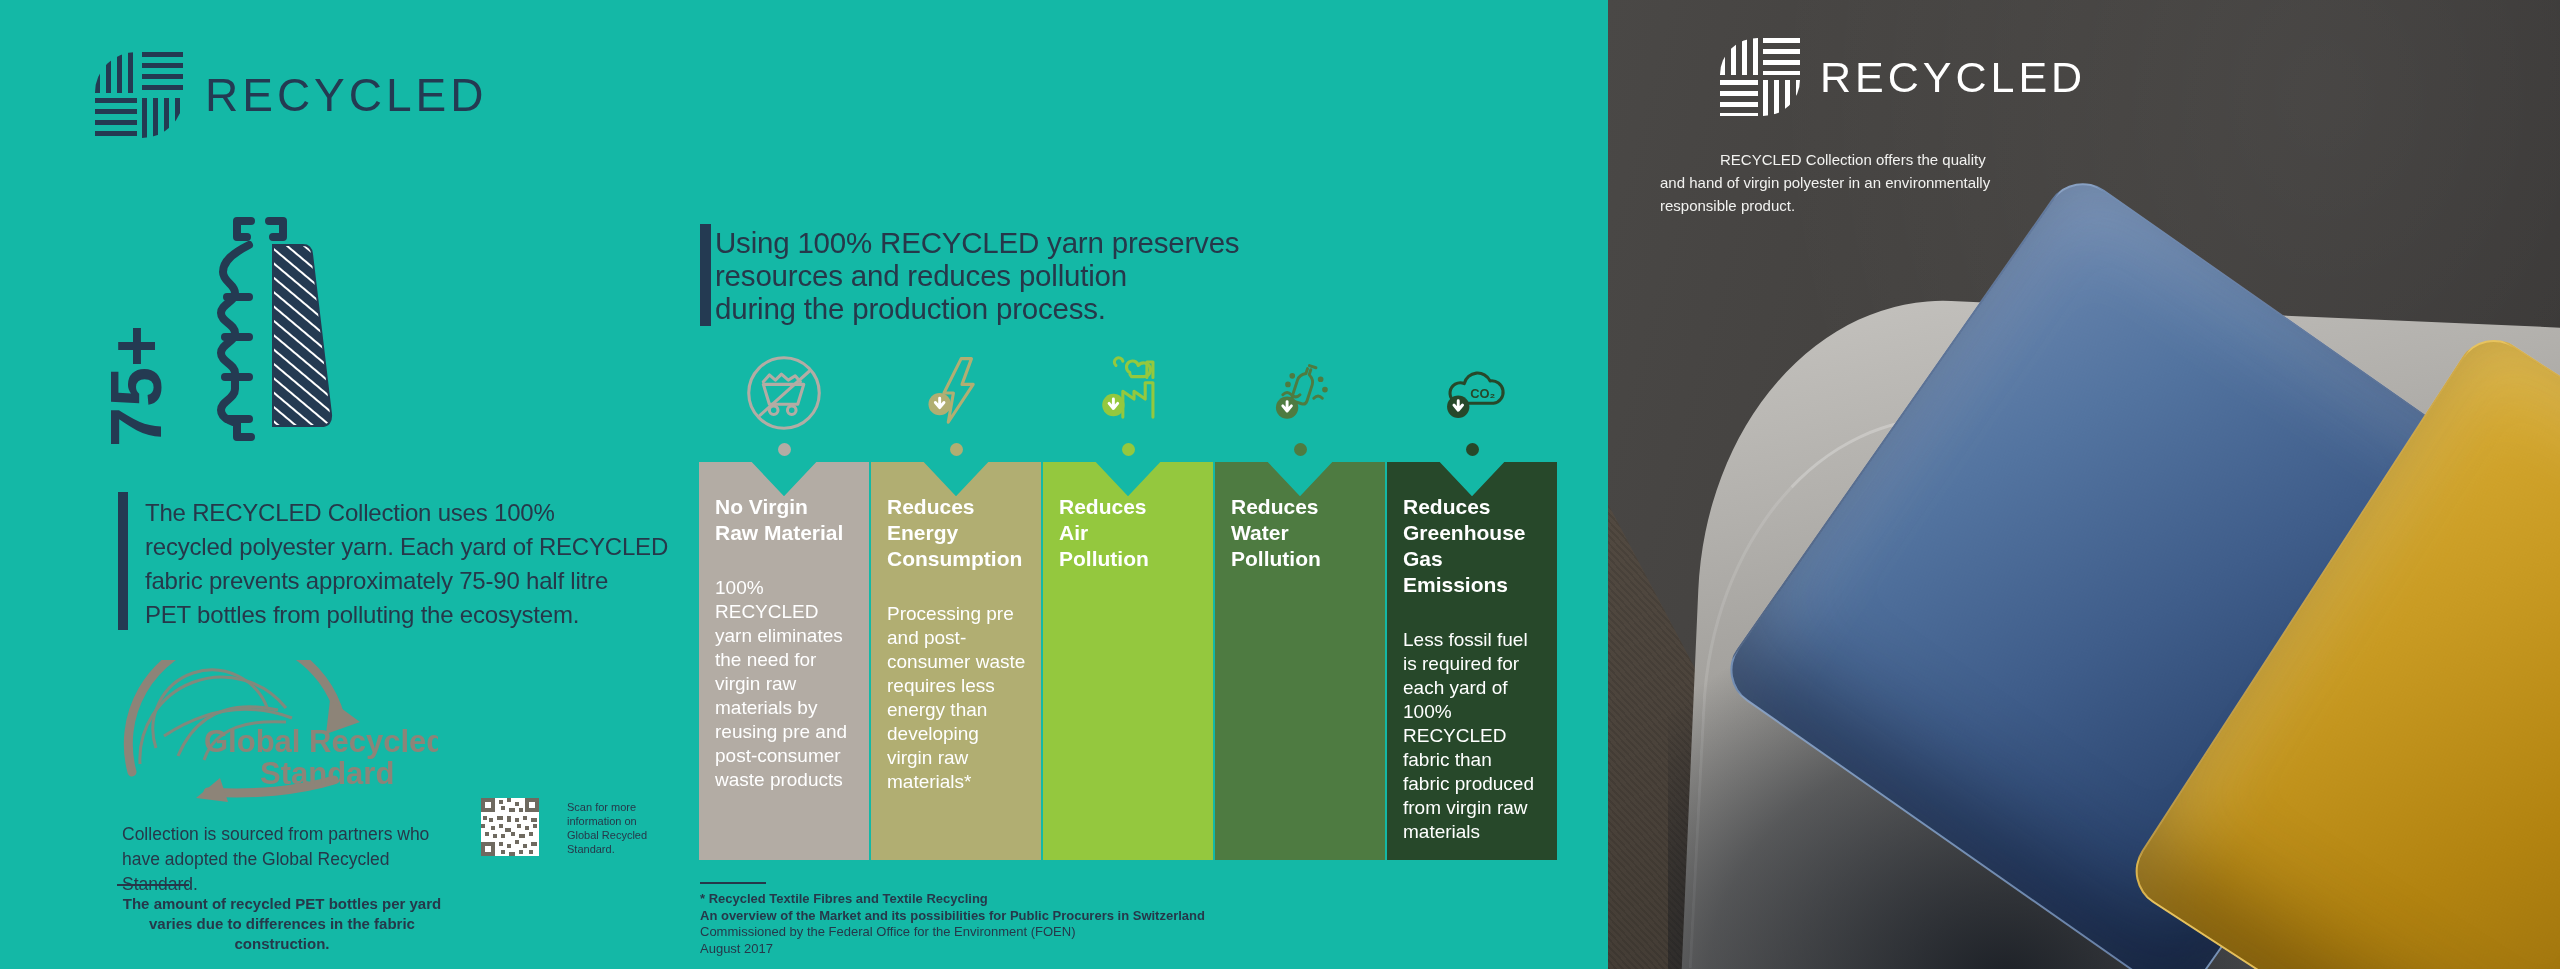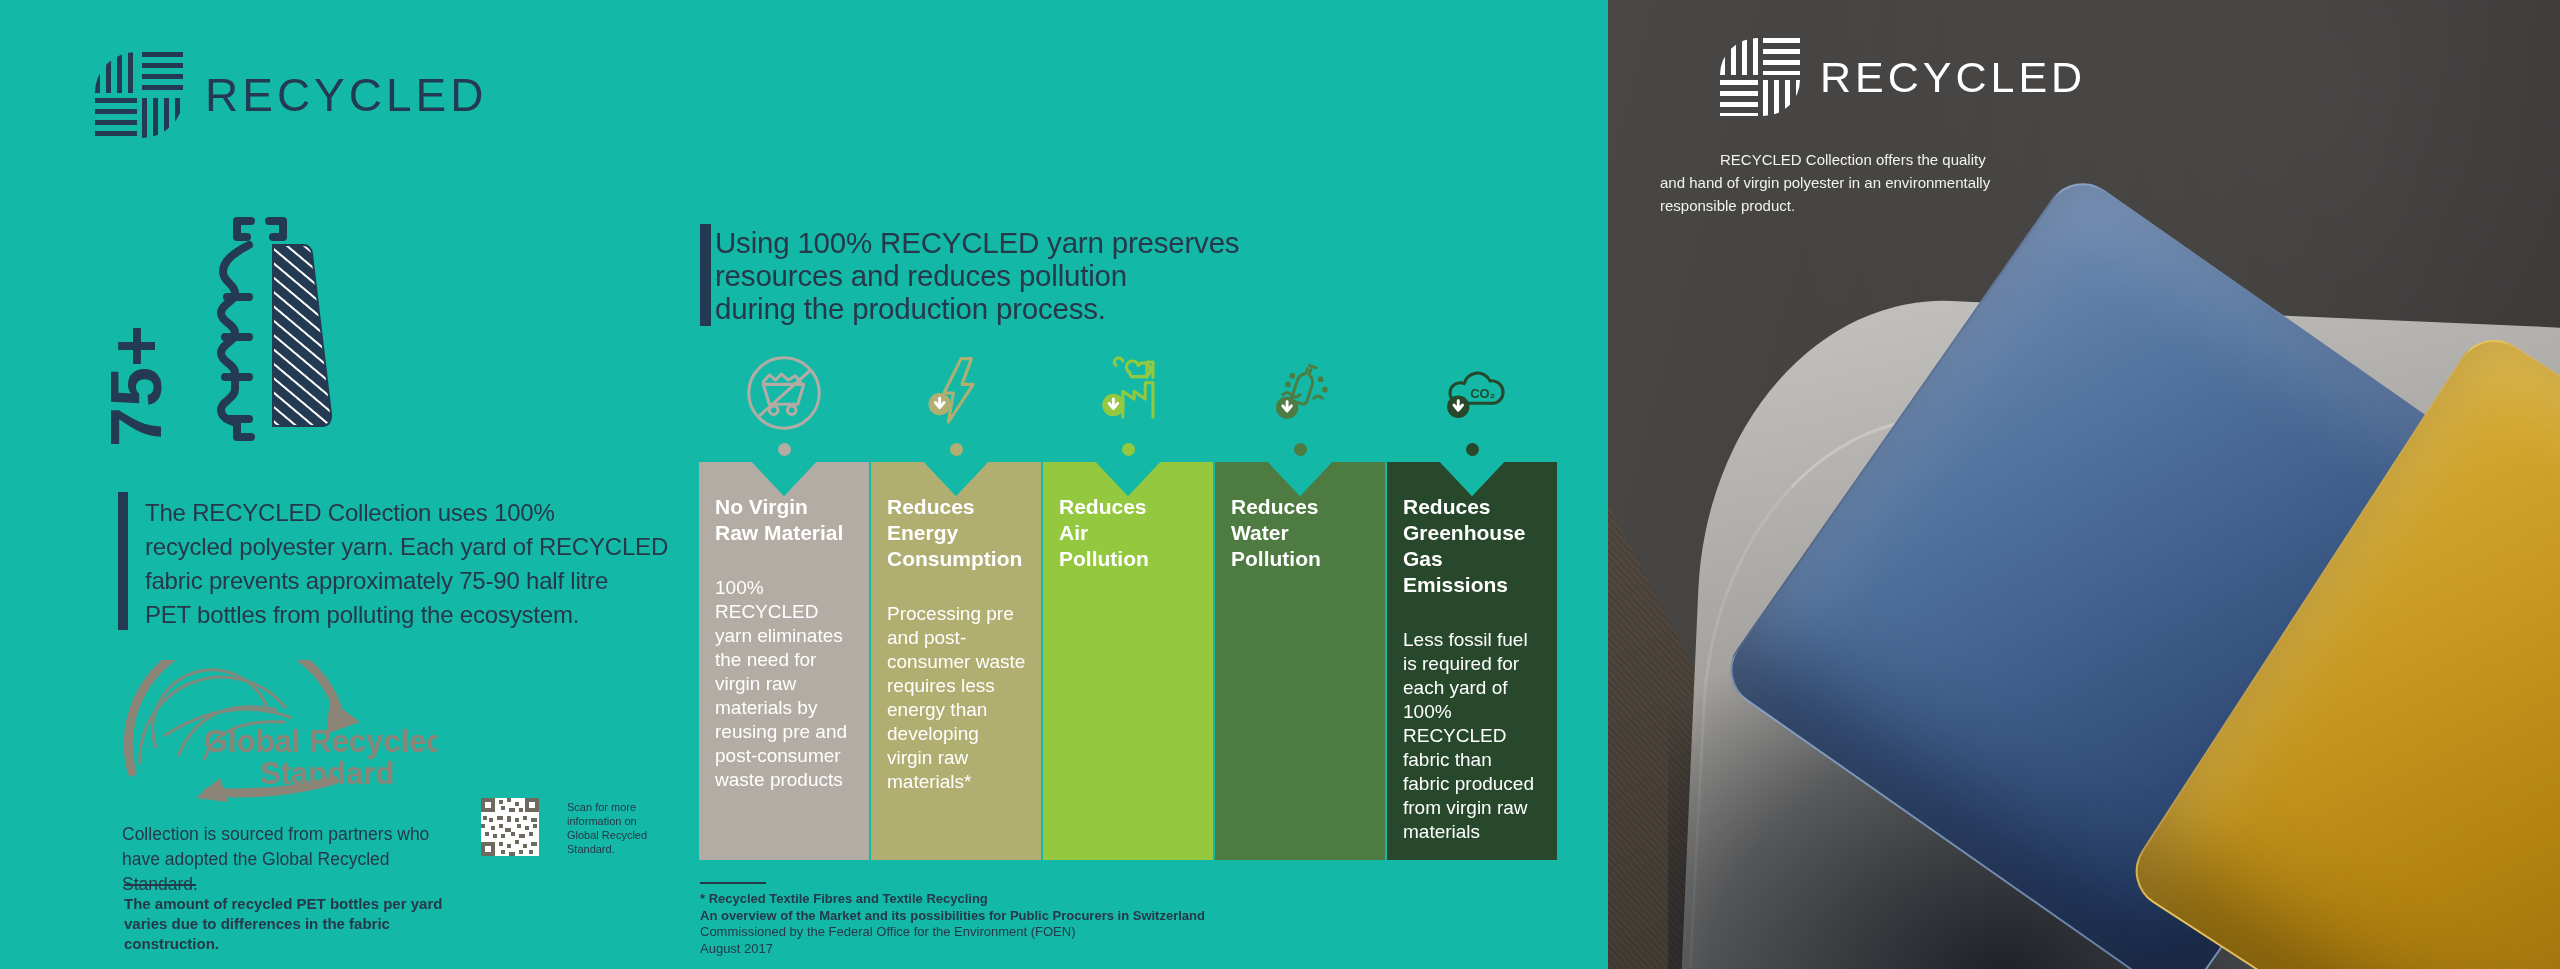--- a/index.html
+++ b/index.html
@@ -28,21 +28,21 @@
   .intro p{margin:4px 0 0;font-size:24px;line-height:34px;white-space:pre-line;letter-spacing:-0.2px;}
 
   .grs{position:absolute;left:108px;top:660px;}
 
   .sourced{position:absolute;left:122px;top:804px;width:310px;font-size:17.5px;line-height:25px;}
 
   .qr-wrap{position:absolute;left:481px;top:798px;display:flex;gap:28px;}
   .qr-caption{font-size:11px;line-height:14px;white-space:pre-line;margin-top:2px;}
 
   .rule{height:2px;background:#26384a;}
-  .foot-left{position:absolute;left:124px;top:884px;width:330px;}
+  .foot-left{position:absolute;left:117px;top:884px;width:330px;text-align:center;}
   .foot-left .rule{width:72px;margin-bottom:8px;}
   .foot-left p{margin:0;font-size:15px;line-height:20px;font-weight:700;}
 
   
   .heading{position:absolute;left:700px;top:224px;display:flex;gap:4px;}
   .heading .vbar{height:102px;width:11px;}
   .heading h2{margin:2px 0 0;font-size:29.5px;line-height:33px;font-weight:400;white-space:pre-line;letter-spacing:-0.2px;}
 
   .cols{position:absolute;left:700px;top:346px;display:flex;gap:4px;}
   .col{width:168px;display:flex;flex-direction:column;align-items:center;color:var(--c);}

